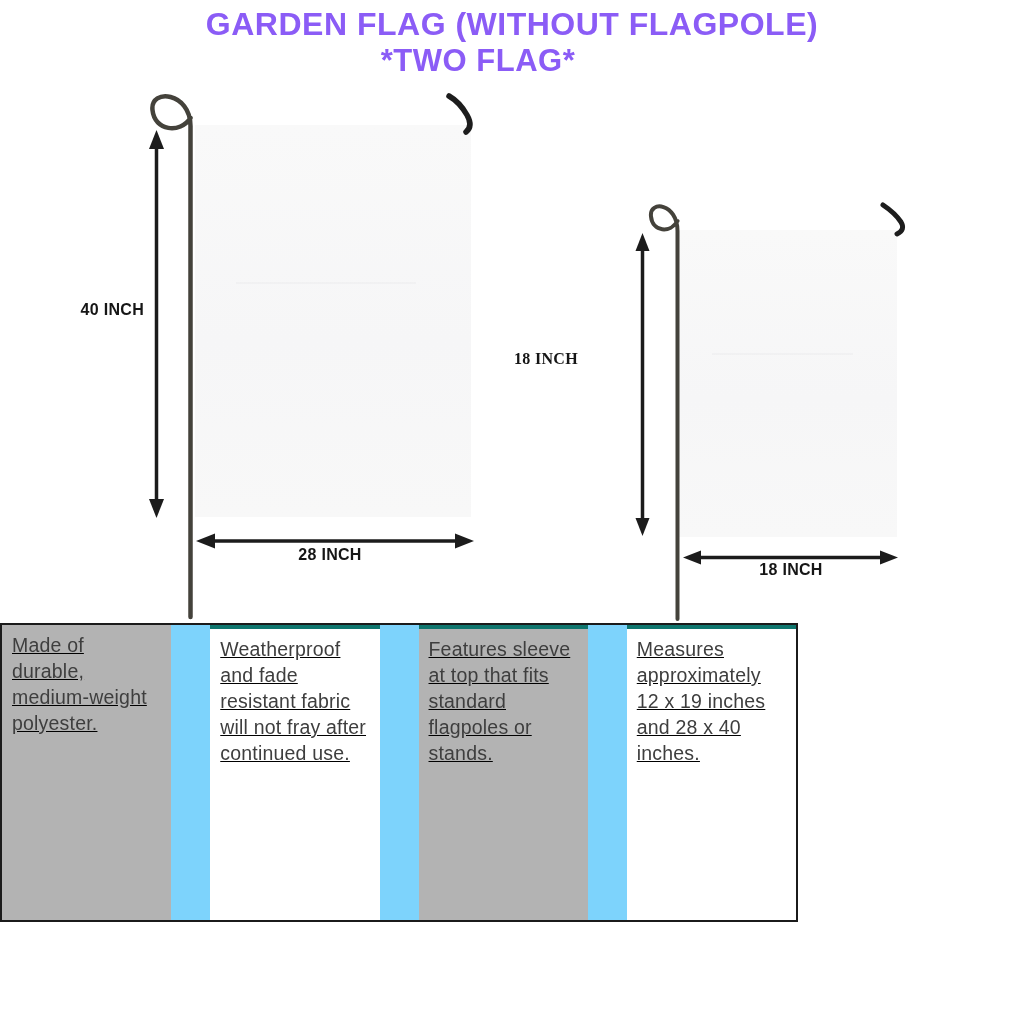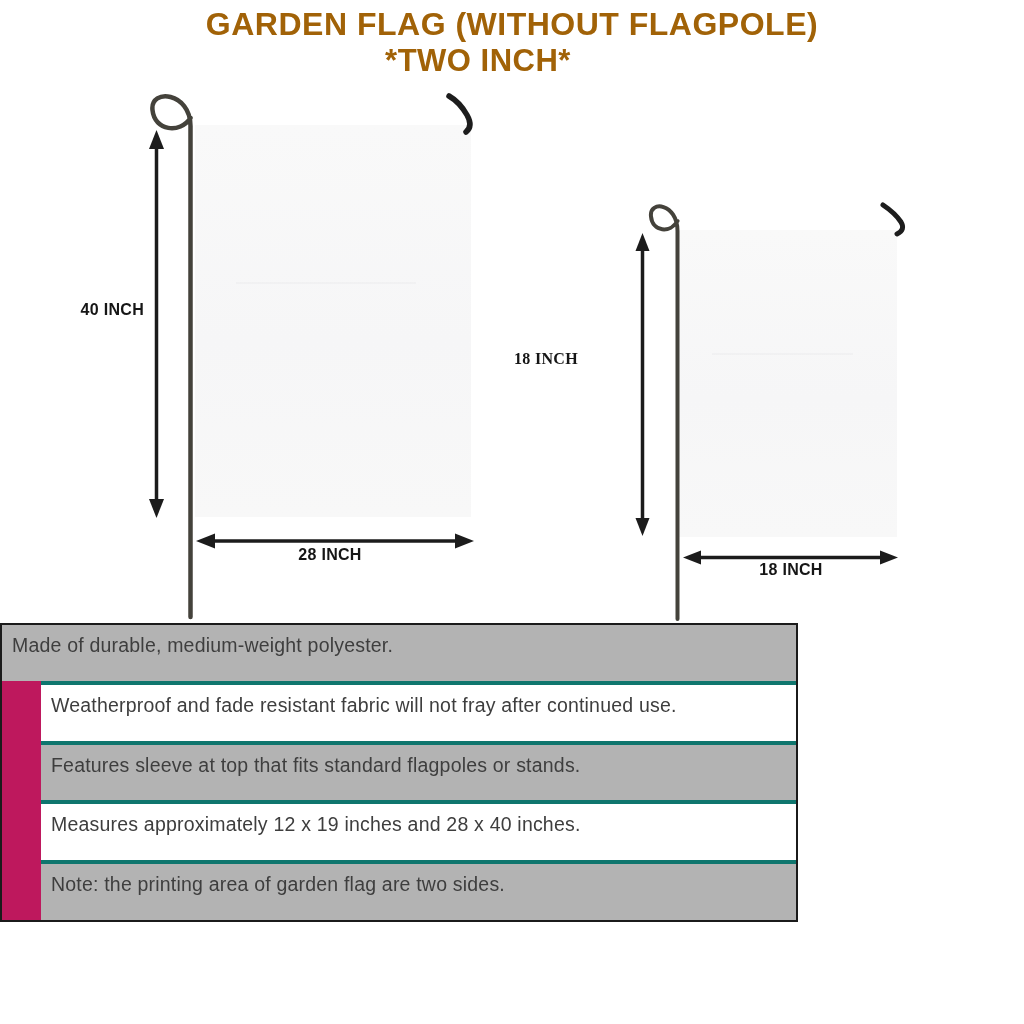--- a/index.html
+++ b/index.html
@@ -17,21 +17,21 @@
     height: 1024px;
     background: #ffffff;
   }
   
   .title-block {
     position: absolute;
     top: 5px;
     left: 0;
     width: 1024px;
     text-align: center;
-    color: #a16207;
+    color: #8b5cf6;
   }
   .title-line1 {
     font-size: 32px;
     font-weight: bold;
     letter-spacing: 0.5px;
     line-height: 38px;
   }
   .title-line2 {
     font-size: 31px;
     font-weight: bold;
@@ -80,22 +80,23 @@
   .dim-12 { left: 691px; top: 561px; width: 200px; text-align: center; }
   
   .features-table {
     position: absolute;
     left: 0;
     top: 623px;
     width: 794px;
     height: 295px;
     border: 2px solid #1b1b1b;
     display: flex;
-    flex-direction: column;
-    background: #be185d;
+    flex-direction: row;
+    background: #7dd3fc;
+    text-decoration: underline;
   }
   .feature-row {
     flex: 1 1 0;
     padding: 7px 10px 0 10px;
     font-size: 19.5px;
     color: #3e3e3e;
     letter-spacing: 0.2px;
     line-height: 26px;
     box-sizing: border-box;
   }
@@ -103,21 +104,21 @@
   .feature-row.shaded { background: #b3b3b3; }
   .feature-row.plain  { background: #ffffff; }
 </style>
 </head>
 <body>
 
 <div class="canvas">
 
   <div class="title-block">
     <div class="title-line1">GARDEN FLAG (WITHOUT FLAGPOLE)</div>
-    <div class="title-line2">*TWO INCH*</div>
+    <div class="title-line2">*TWO FLAG*</div>
   </div>
 
   <div class="flag-panel large"></div>
   <div class="flag-panel small"></div>
 
   <svg class="overlay" viewBox="0 0 1024 1024">
 
     <g>
       <path d="M 190.5 617 L 190.5 126 C 190.5 92 150 88 152.5 110 C 154.5 131 180 134 190.5 118" fill="none" stroke="#44423b" stroke-width="4.5" stroke-linecap="round"></path>
     </g>
@@ -162,16 +163,15 @@
   <div class="dim-label dim-40">40 INCH</div>
   <div class="dim-label dim-28">28 INCH</div>
   <div class="dim-label dim-18">18 INCH</div>
   <div class="dim-label dim-12">18 INCH</div>
 
   <div class="features-table">
     <div class="feature-row shaded">Made of durable, medium-weight polyester.</div>
     <div class="feature-row plain">Weatherproof and fade resistant fabric will not fray after continued use.</div>
     <div class="feature-row shaded">Features sleeve at top that fits standard flagpoles or stands.</div>
     <div class="feature-row plain">Measures approximately 12 x 19 inches and 28 x 40 inches.</div>
-    <div class="feature-row shaded">Note: the printing area of garden flag are two sides.</div>
   </div>
 
 </div>
 
 </body></html>

